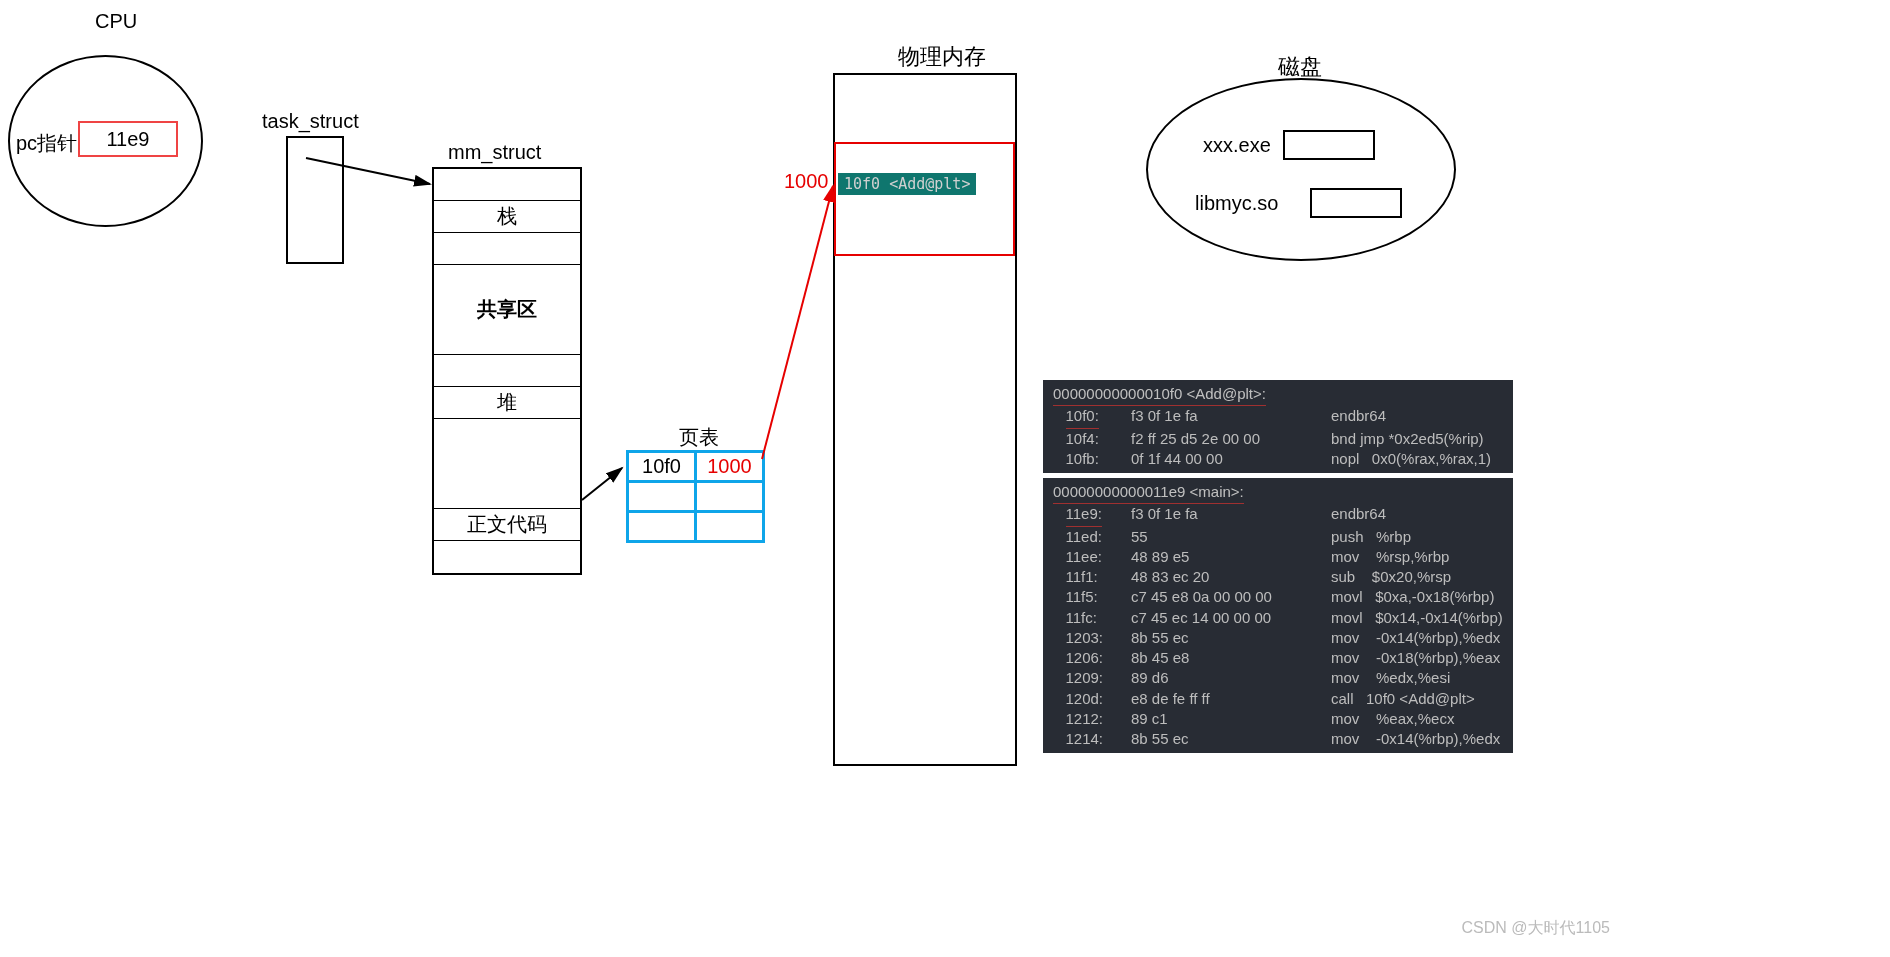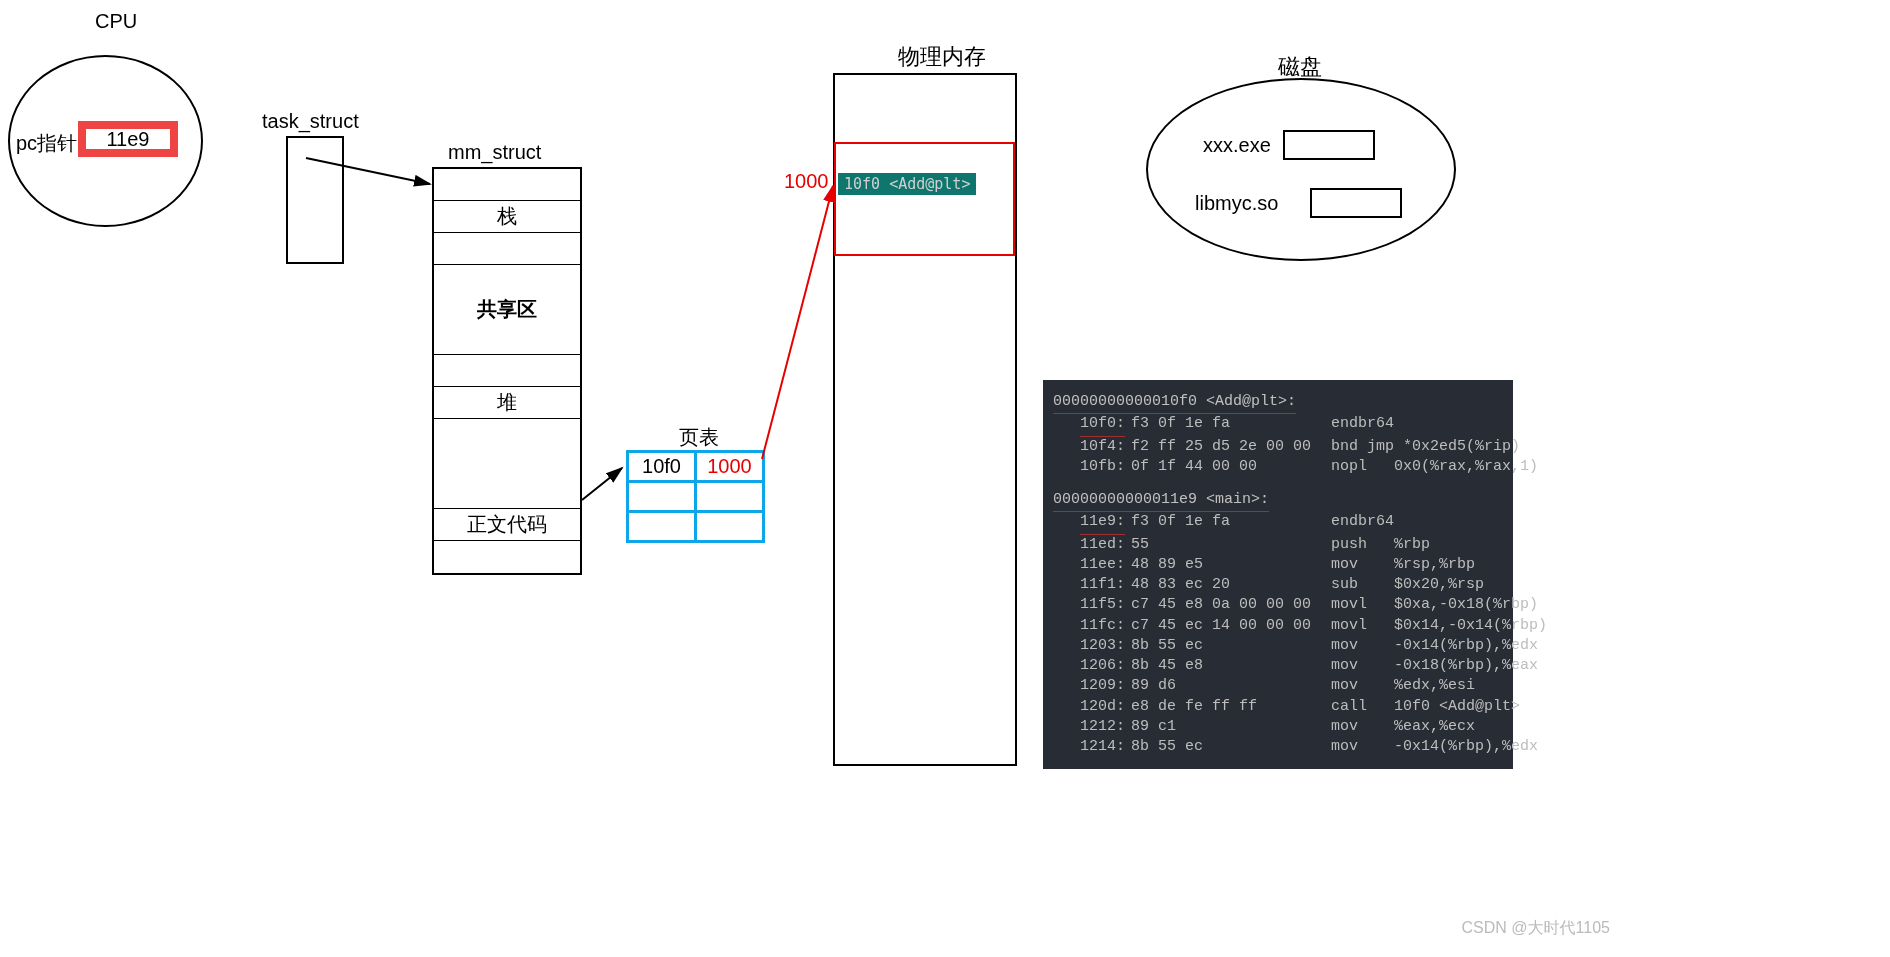--- a/index.html
+++ b/index.html
@@ -22,21 +22,21 @@
       border: 2px solid #000;
       border-radius: 50%;
     }
     .pc-label { position: absolute; top: 130px; left: 16px; font-size: 20px; }
     .pc-box {
       position: absolute;
       top: 121px;
       left: 78px;
       width: 100px;
       height: 36px;
-      border: 8px solid #ef4444;
+      border: 2px solid #ef4444;
       display: flex; align-items: center; justify-content: center;
       font-size: 20px;
     }
     .task-label { position: absolute; top: 110px; left: 262px; font-size: 20px; }
     .task-box {
       position: absolute;
       top: 136px;
       left: 286px;
       width: 58px;
       height: 128px;
@@ -138,24 +138,24 @@
       top: 0; left: 0;
       width: 1890px;
       height: 957px;
       pointer-events: none;
     }
 
     .asm-block {
       position: absolute;
       background: #282c34;
       color: #bdbdbd;
-      font-family: Liberation Mono, monospace;
+      font-family: Liberation Sans, sans-serif;
       font-size: 15px;
       line-height: 1.35;
-      padding: 12px 10px;
+      padding: 4px 10px;
     }
     .asm1 { top: 380px; left: 1043px; width: 470px; }
     .asm2 { top: 478px; left: 1043px; width: 470px; }
     .asm-header { color: #c0c0c0; }
     .asm-underline {
       display: inline-block;
       border-bottom: 1px solid #a03030;
       padding-bottom: 1px;
     }
     .asm-row { white-space: pre; }

